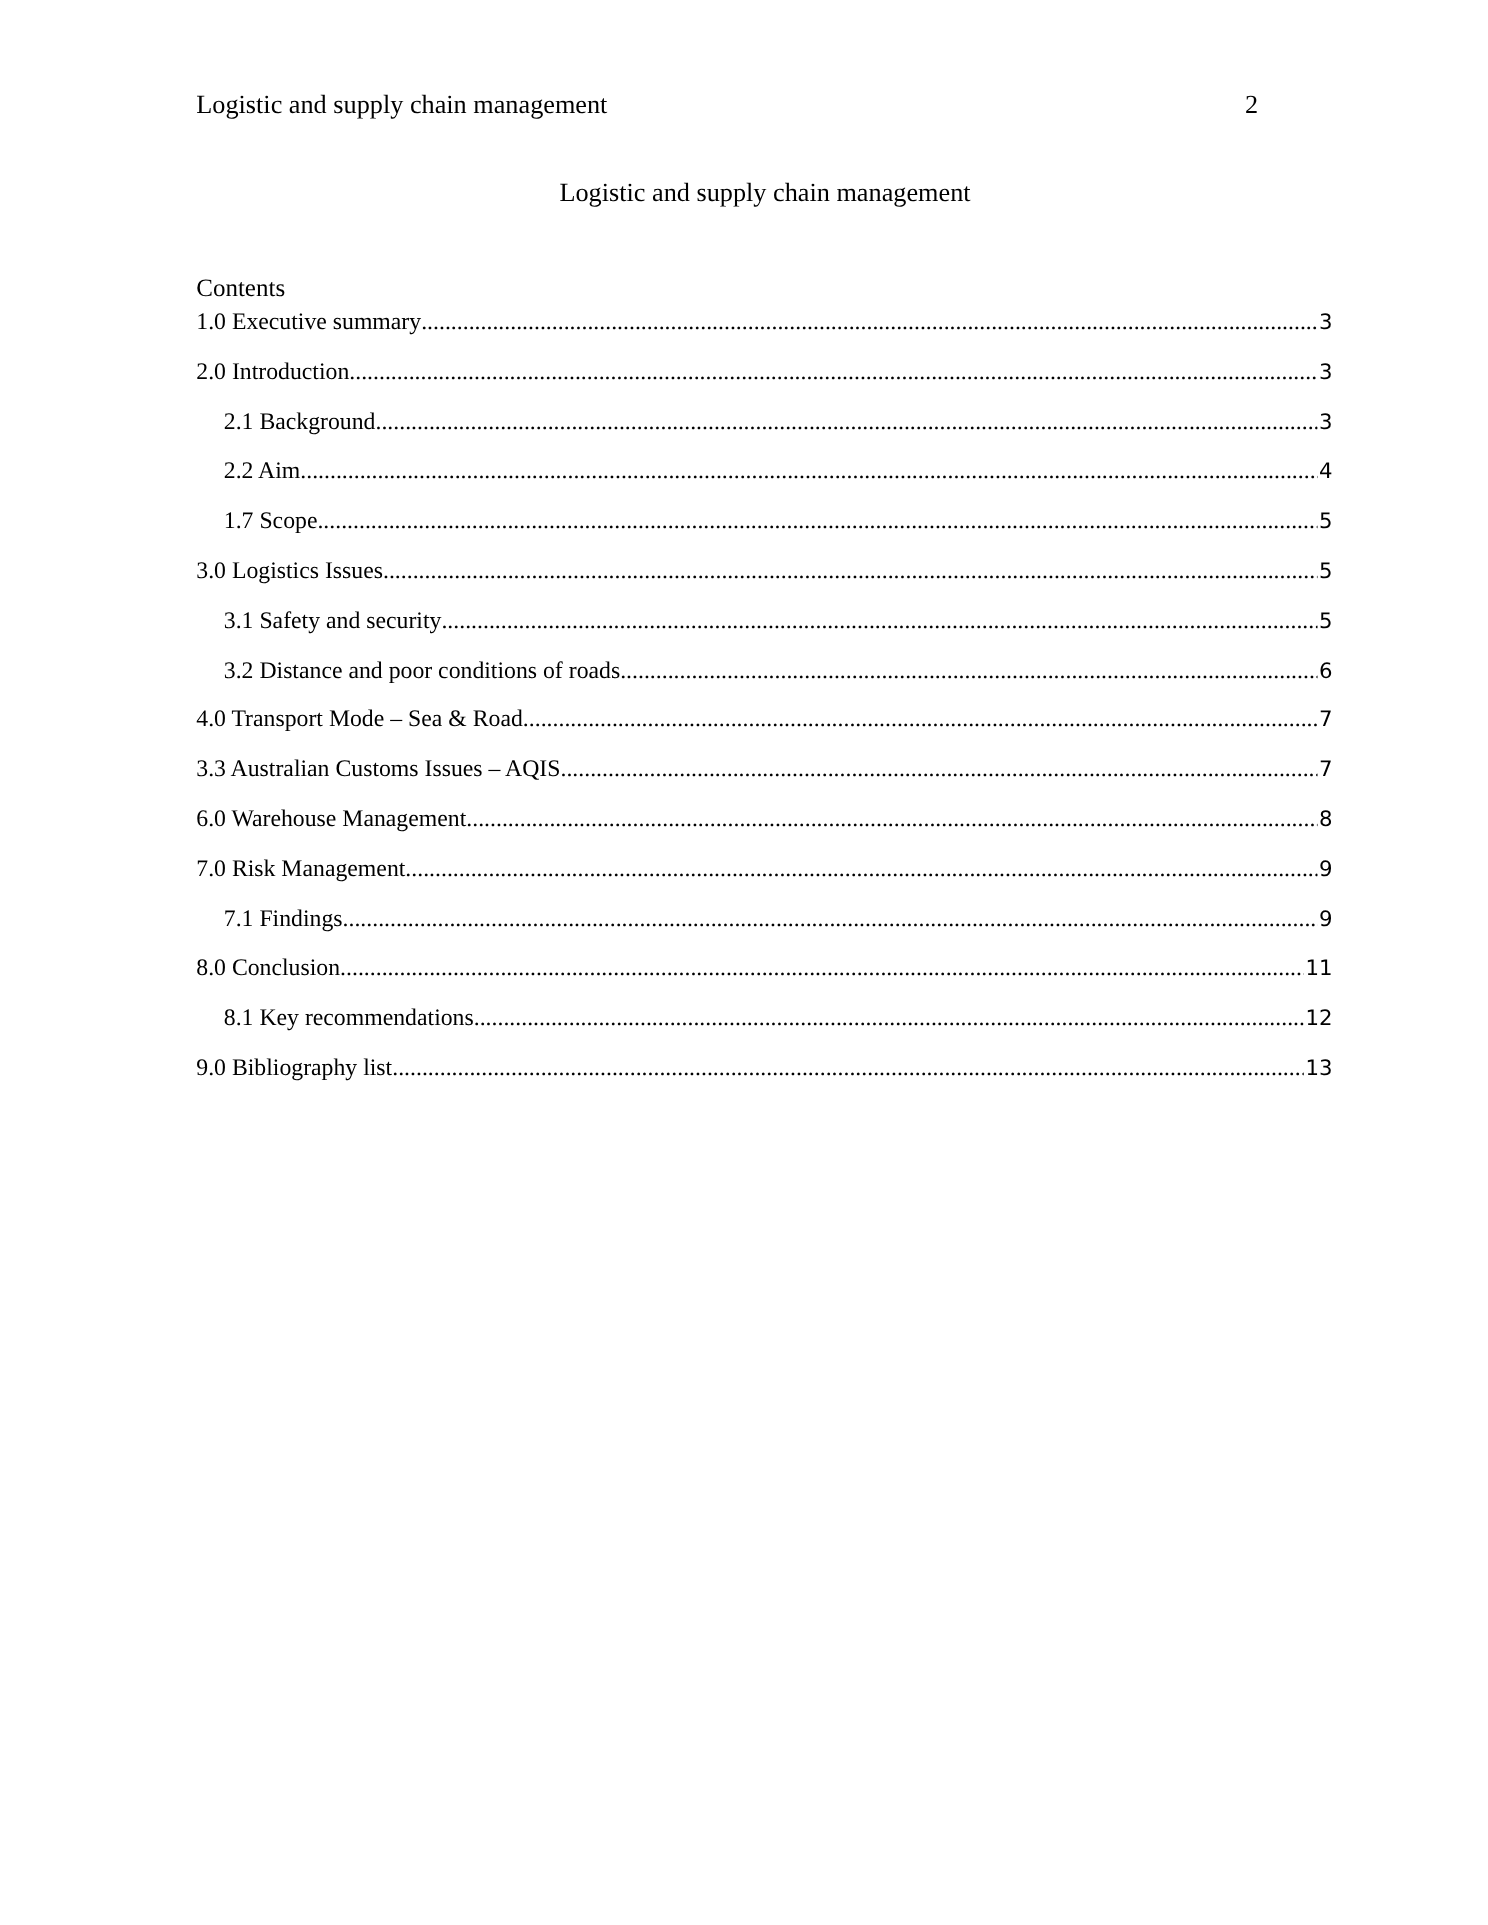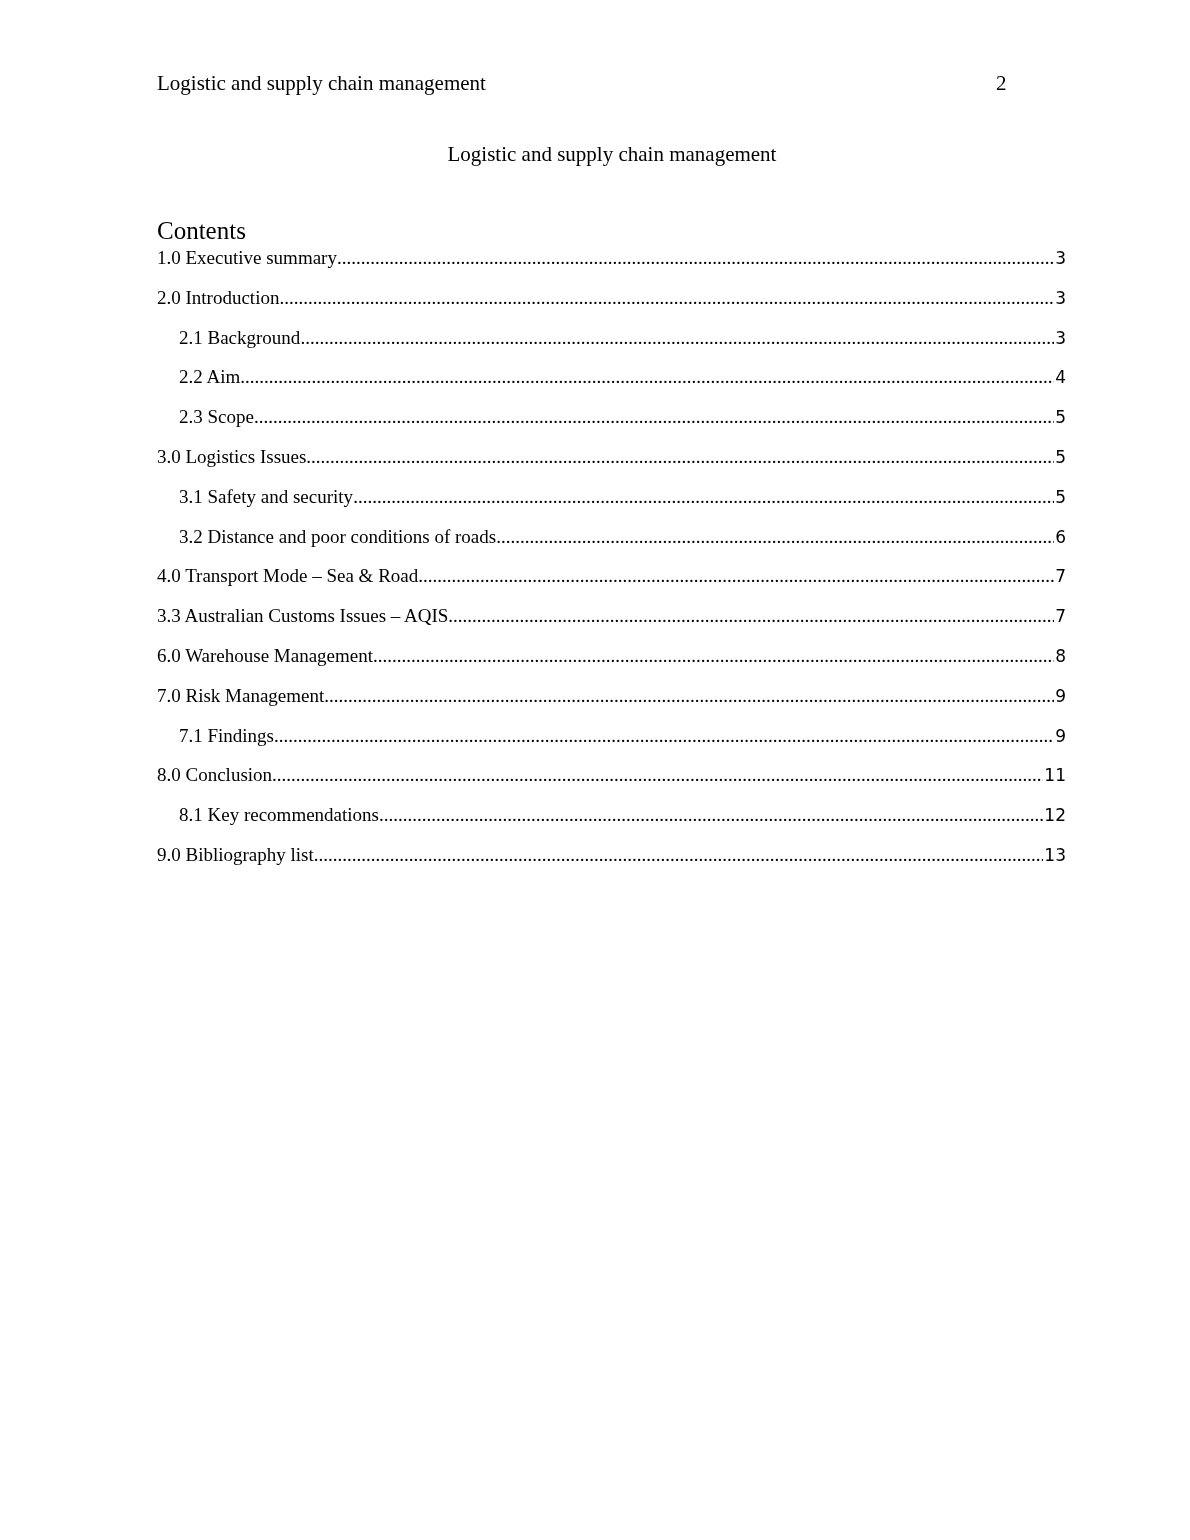--- a/index.html
+++ b/index.html
@@ -44,21 +44,21 @@
       width: 1190px;
       top: 141px;
       text-align: center;
       font-size: 21px;
       line-height: 26px;
     }
     .toc-heading {
       position: absolute;
       left: 140px;
       top: 218px;
-      font-size: 25px;
+      font-size: 20px;
       line-height: 26px;
     }
     .toc {
       position: absolute;
       left: 140px;
       top: 245px;
       width: 909px;
       margin: 0;
       padding: 0;
       list-style: none;
@@ -120,21 +120,21 @@
       <span class="toc-label">2.1 Background</span>
       <span class="toc-leader"></span>
       <span class="toc-page">3</span>
     </li>
     <li class="toc-entry level-2">
       <span class="toc-label">2.2 Aim</span>
       <span class="toc-leader"></span>
       <span class="toc-page">4</span>
     </li>
     <li class="toc-entry level-2">
-      <span class="toc-label">2.3 Scope</span>
+      <span class="toc-label">1.7 Scope</span>
       <span class="toc-leader"></span>
       <span class="toc-page">5</span>
     </li>
     <li class="toc-entry level-1">
       <span class="toc-label">3.0 Logistics Issues</span>
       <span class="toc-leader"></span>
       <span class="toc-page">5</span>
     </li>
     <li class="toc-entry level-2">
       <span class="toc-label">3.1 Safety and security</span>

